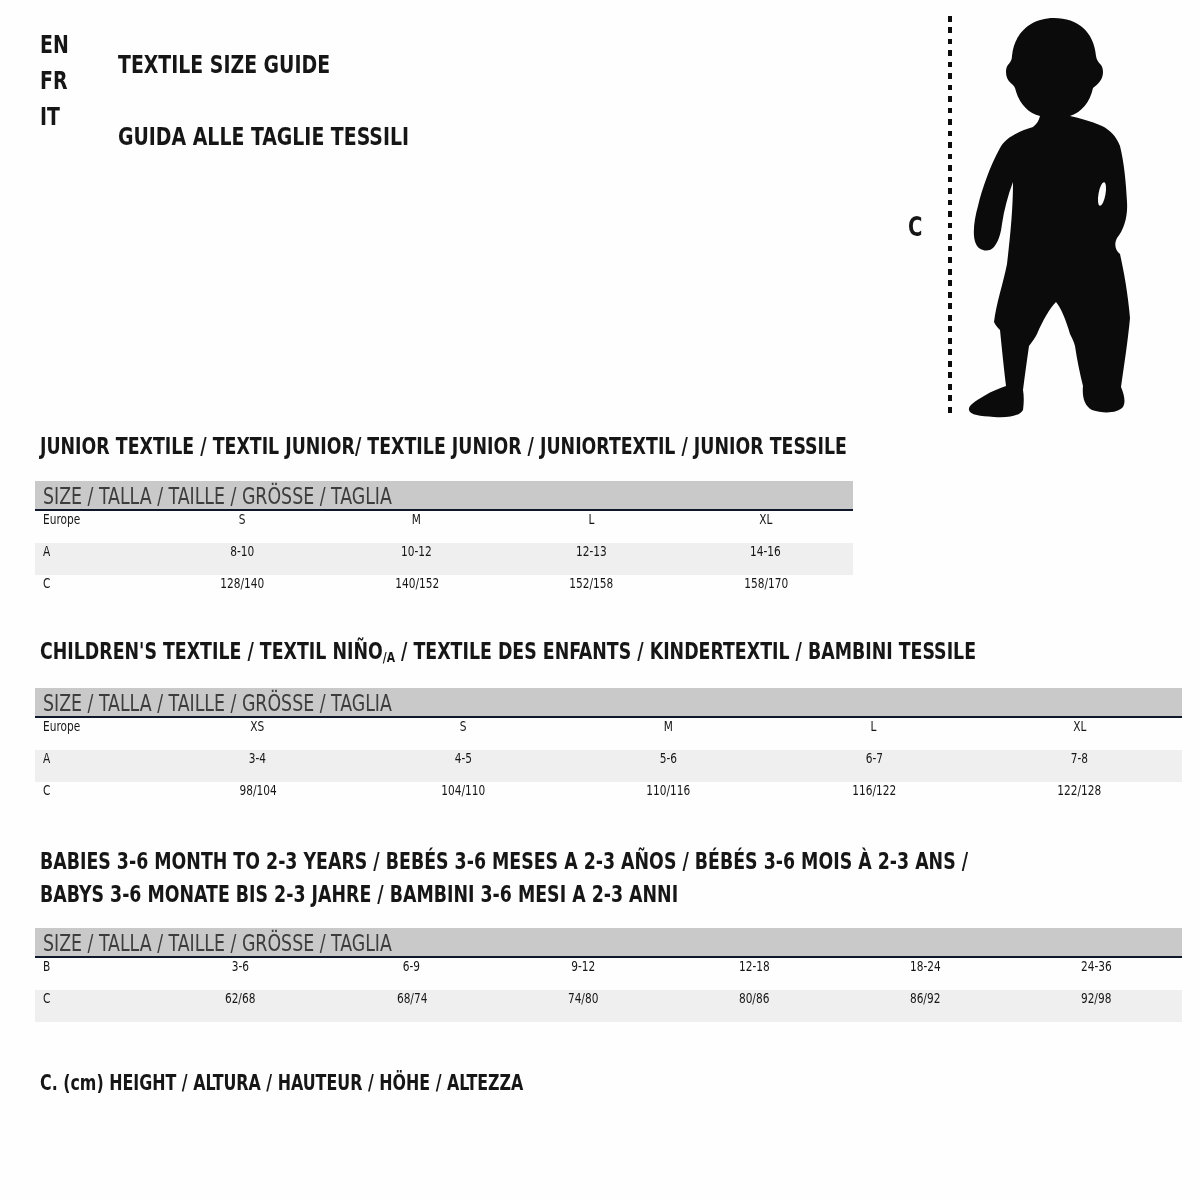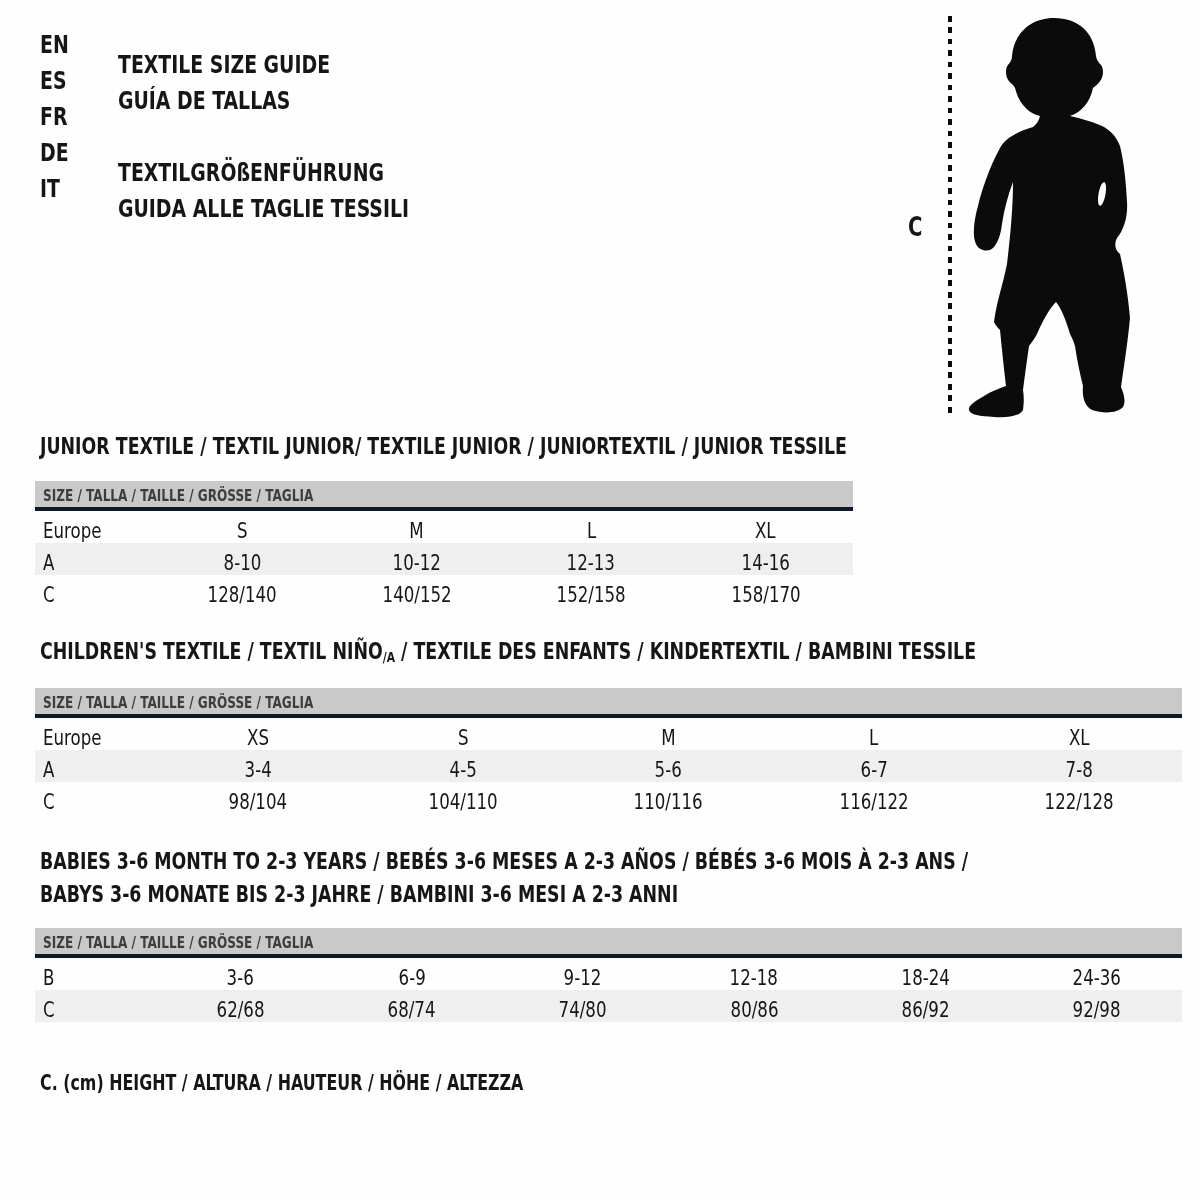--- a/index.html
+++ b/index.html
@@ -34,53 +34,45 @@
   .figure-svg { position: absolute; left: 962px; top: 14px; }
 
   
   .section-title { position: absolute; left: 40px; font-size: 23px; font-weight: 700; white-space: nowrap; }
   .title-sub { font-size: 0.62em; vertical-align: -0.22em; }
   .two-line .tl { line-height: 33px; }
 
   .size-table { position: absolute; left: 35px; }
   .band {
     height: 30px; line-height: 30px;
-    background: #c9c9c9; border-bottom: 4px solid #0f172a;
-    color: #3d3d3d; font-size: 16px; font-weight: 700;
+    background: #c9c9c9; border-bottom: 2px solid #0f172a;
+    color: #3d3d3d; font-size: 23px; font-weight: 400;
     padding-left: 8px; white-space: nowrap;
   }
-  .trow { display: flex; height: 32px; align-items: flex-end; font-size: 22px; }
+  .trow { display: flex; height: 32px; align-items: flex-start; font-size: 14px; }
   .trow.shaded { background: #efefef; }
   .tlabel { width: 120px; padding-left: 8px; text-align: left; }
   .tcell { flex: 1; text-align: center; }
 
   
   .legend { position: absolute; left: 40px; top: 1066px; }
   .legend-line { height: 35px; line-height: 35px; font-size: 21px; font-weight: 700; white-space: nowrap; }
 </style>
 </head>
 <body>
 
 <div class="page">
 
   <div class="lang-block">
     <div class="lang-row">
       <span class="lang-code"><span class="cx">EN</span></span>
       <span class="lang-label"><span class="cx">TEXTILE SIZE GUIDE</span></span>
     </div>
     <div class="lang-row">
-      <span class="lang-code"><span class="cx">ES</span></span>
-      <span class="lang-label"><span class="cx">GUÍA DE TALLAS</span></span>
-    </div>
-    <div class="lang-row">
       <span class="lang-code"><span class="cx">FR</span></span>
-    </div>
-    <div class="lang-row">
-      <span class="lang-code"><span class="cx">DE</span></span>
-      <span class="lang-label"><span class="cx">TEXTILGRÖßENFÜHRUNG</span></span>
     </div>
     <div class="lang-row">
       <span class="lang-code"><span class="cx">IT</span></span>
       <span class="lang-label"><span class="cx">GUIDA ALLE TAGLIE TESSILI</span></span>
     </div>
   </div>
 
   <div class="measure-line"></div>
   <div class="measure-label"><span class="cx">C</span></div>
   <svg class="figure-svg" width="180" height="405" viewBox="0 0 180 405">

